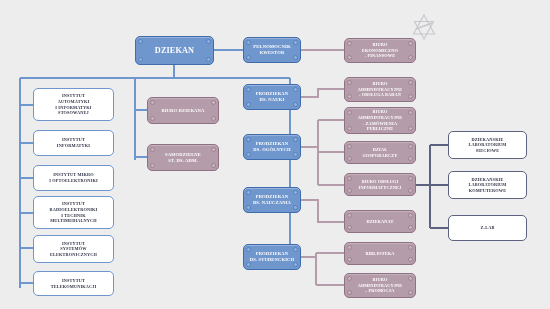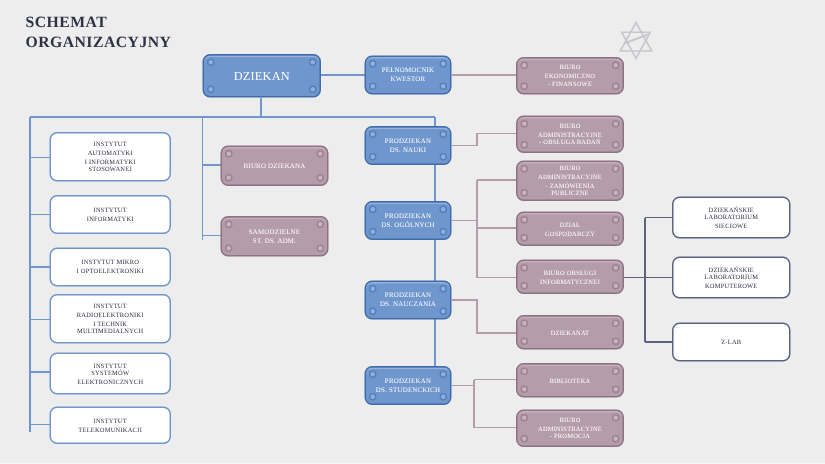--- a/index.html
+++ b/index.html
@@ -81,21 +81,21 @@
   .node {
     position: absolute;
     box-sizing: border-box;
     display: flex;
     align-items: center;
     justify-content: center;
     text-align: center;
     border-radius: 5px;
     padding: 1px 2px;
     font-family: "Liberation Serif", serif;
-    font-weight: normal;
+    font-weight: bold;
     letter-spacing: 0.15px;
   }
   .node .lbl { display: block; width: 100%; }
   .node .lbl span { display: block; white-space: nowrap; }
 
   .blue {
     background: #6f96cd;
     border: 1px solid #3f6caa;
     color: #ffffff;
     box-shadow: inset 0 1px 0 rgba(255,255,255,0.28);
@@ -124,24 +124,20 @@
   .stud.tl { left: 2px; top: 2px; }
   .stud.tr { right: 2px; top: 2px; }
   .stud.bl { left: 2px; bottom: 2px; }
   .stud.br { right: 2px; bottom: 2px; }
 </style>
 </head>
 <body>
 
 <div id="canvas">
 
-  <div id="title">
-    <div>SCHEMAT</div>
-    <div>ORGANIZACYJNY</div>
-  </div>
 
   <div id="logo">
     <svg id="logo-mark" viewBox="0 0 26 28">
       <g fill="none" stroke="#9a9ca6" stroke-width="1.1">
         <path d="M13 2 L23.5 21 L2.5 21 Z"></path>
         <path d="M13 26 L3.5 8.5 L22.5 8.5 Z"></path>
       </g>
       <path d="M5 16 L21 10" stroke="#9a9ca6" stroke-width="1.6" fill="none"></path>
     </svg>
   </div>

